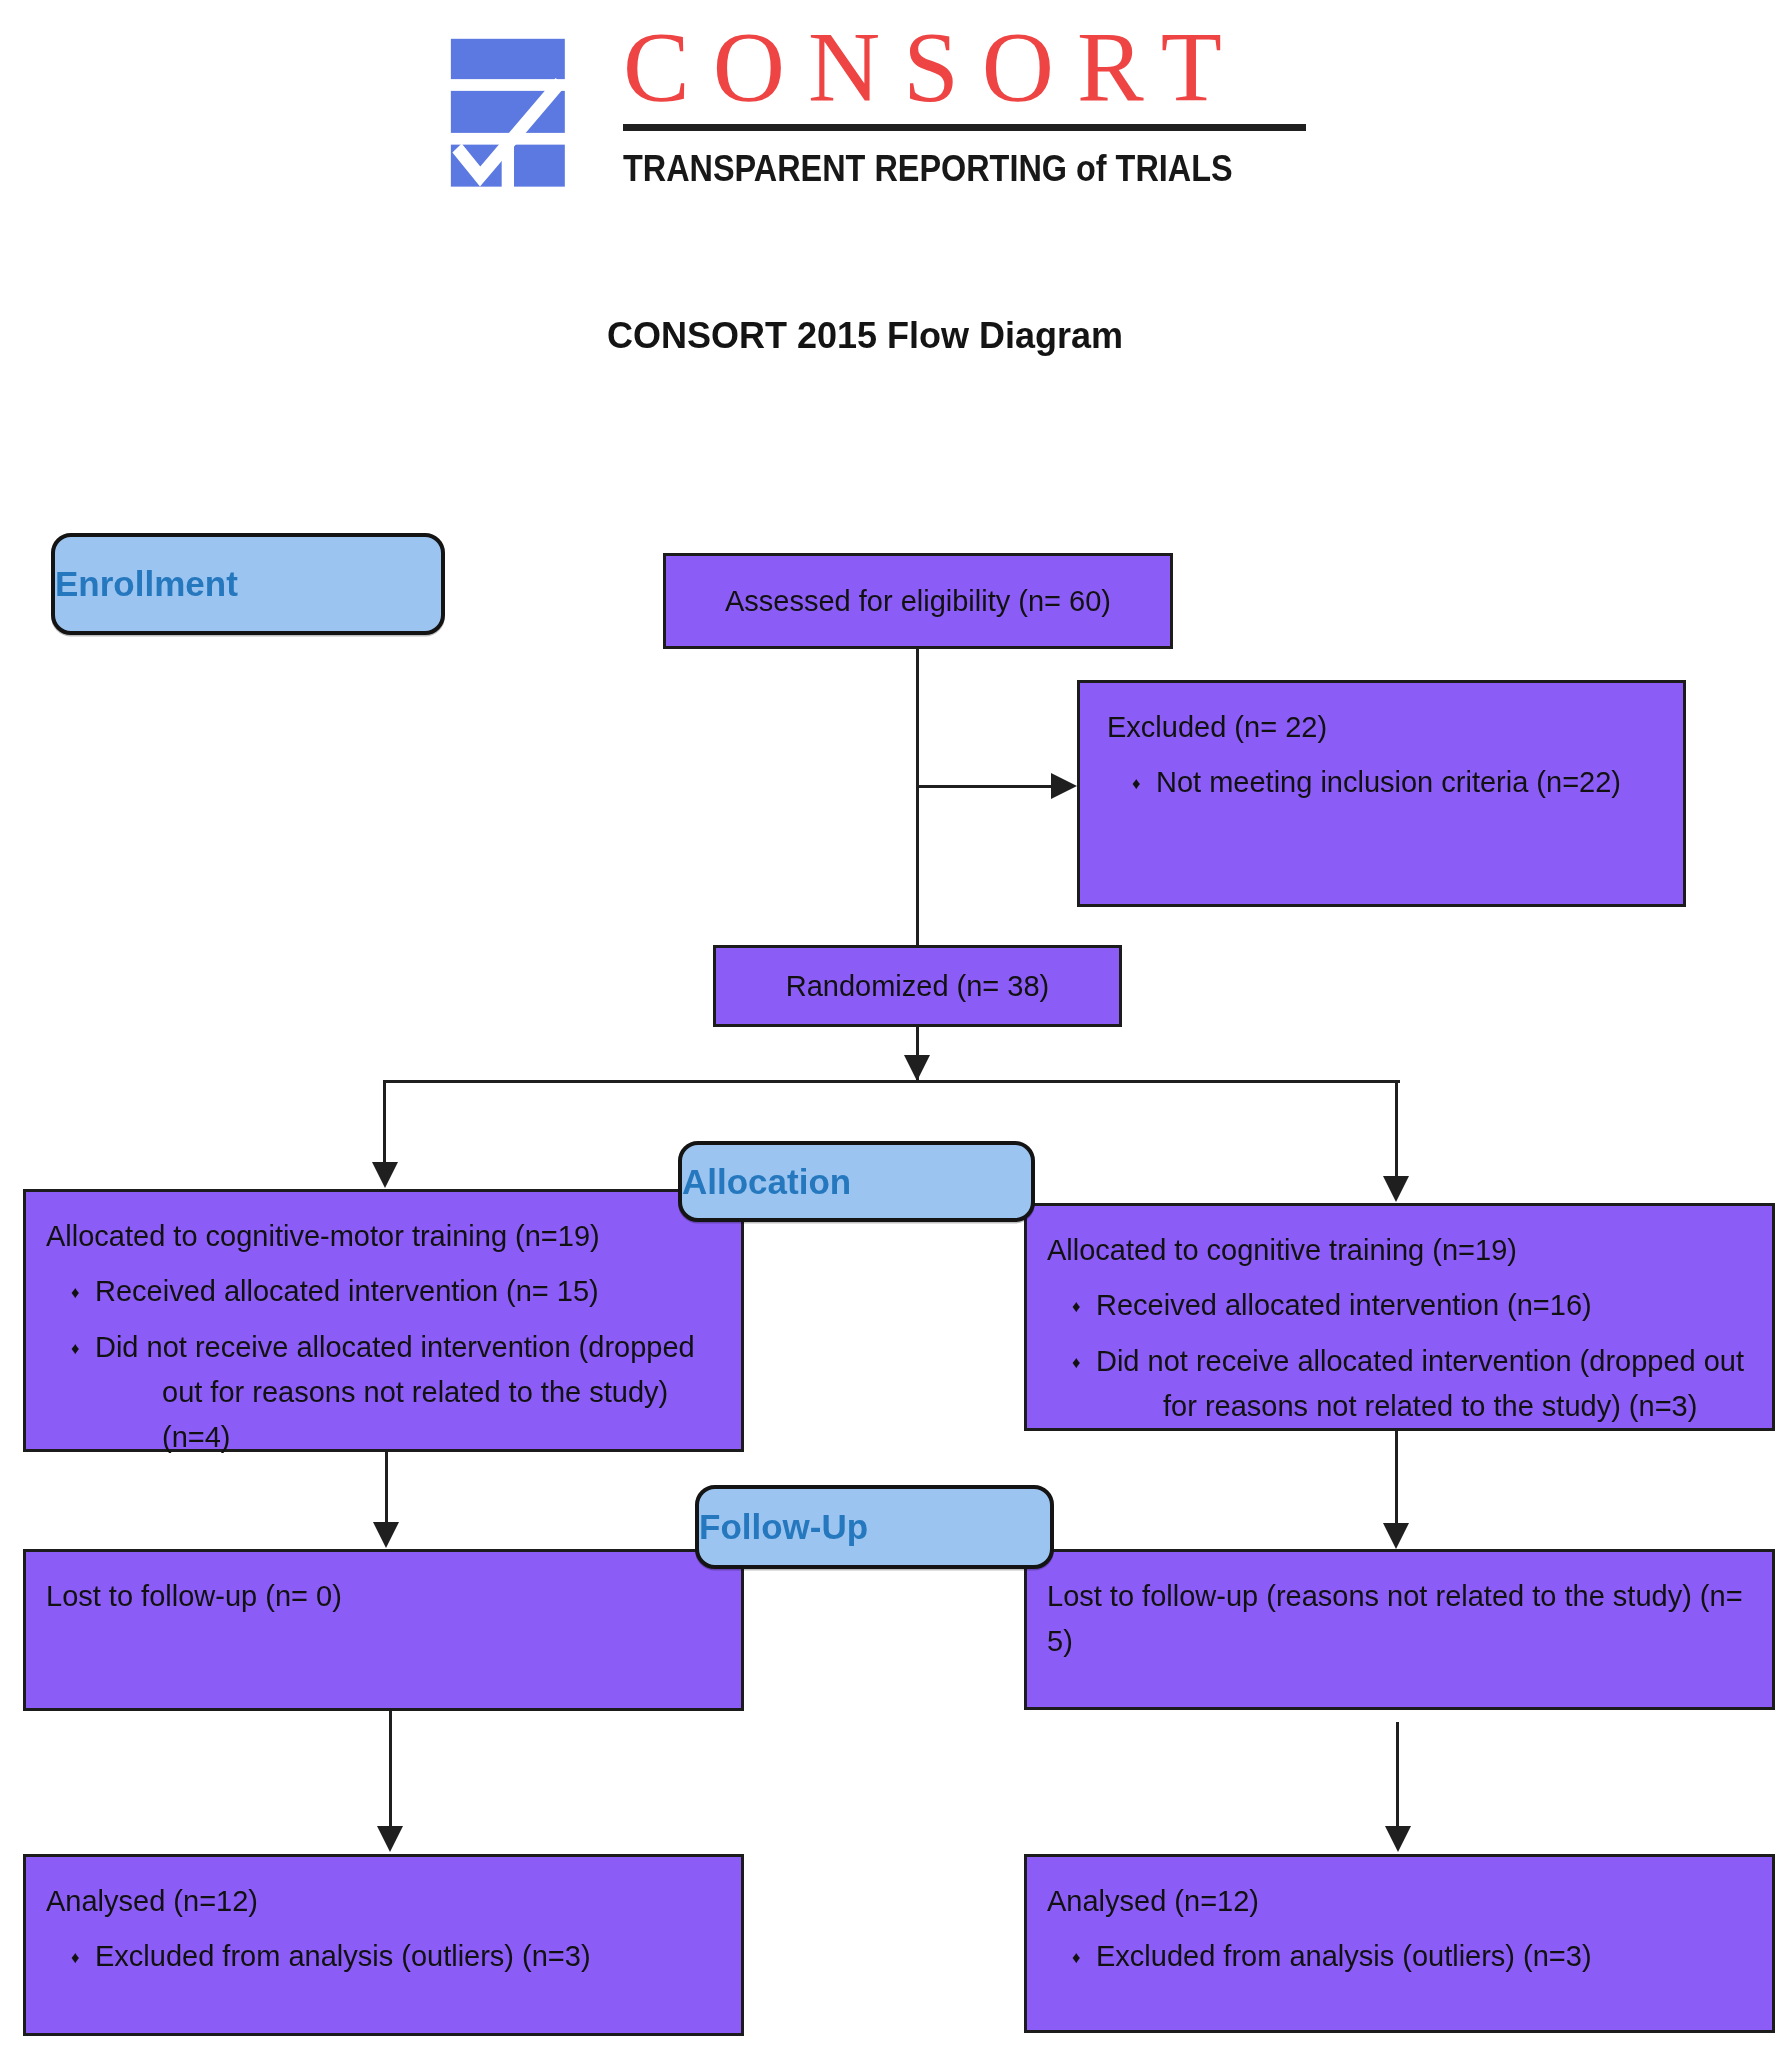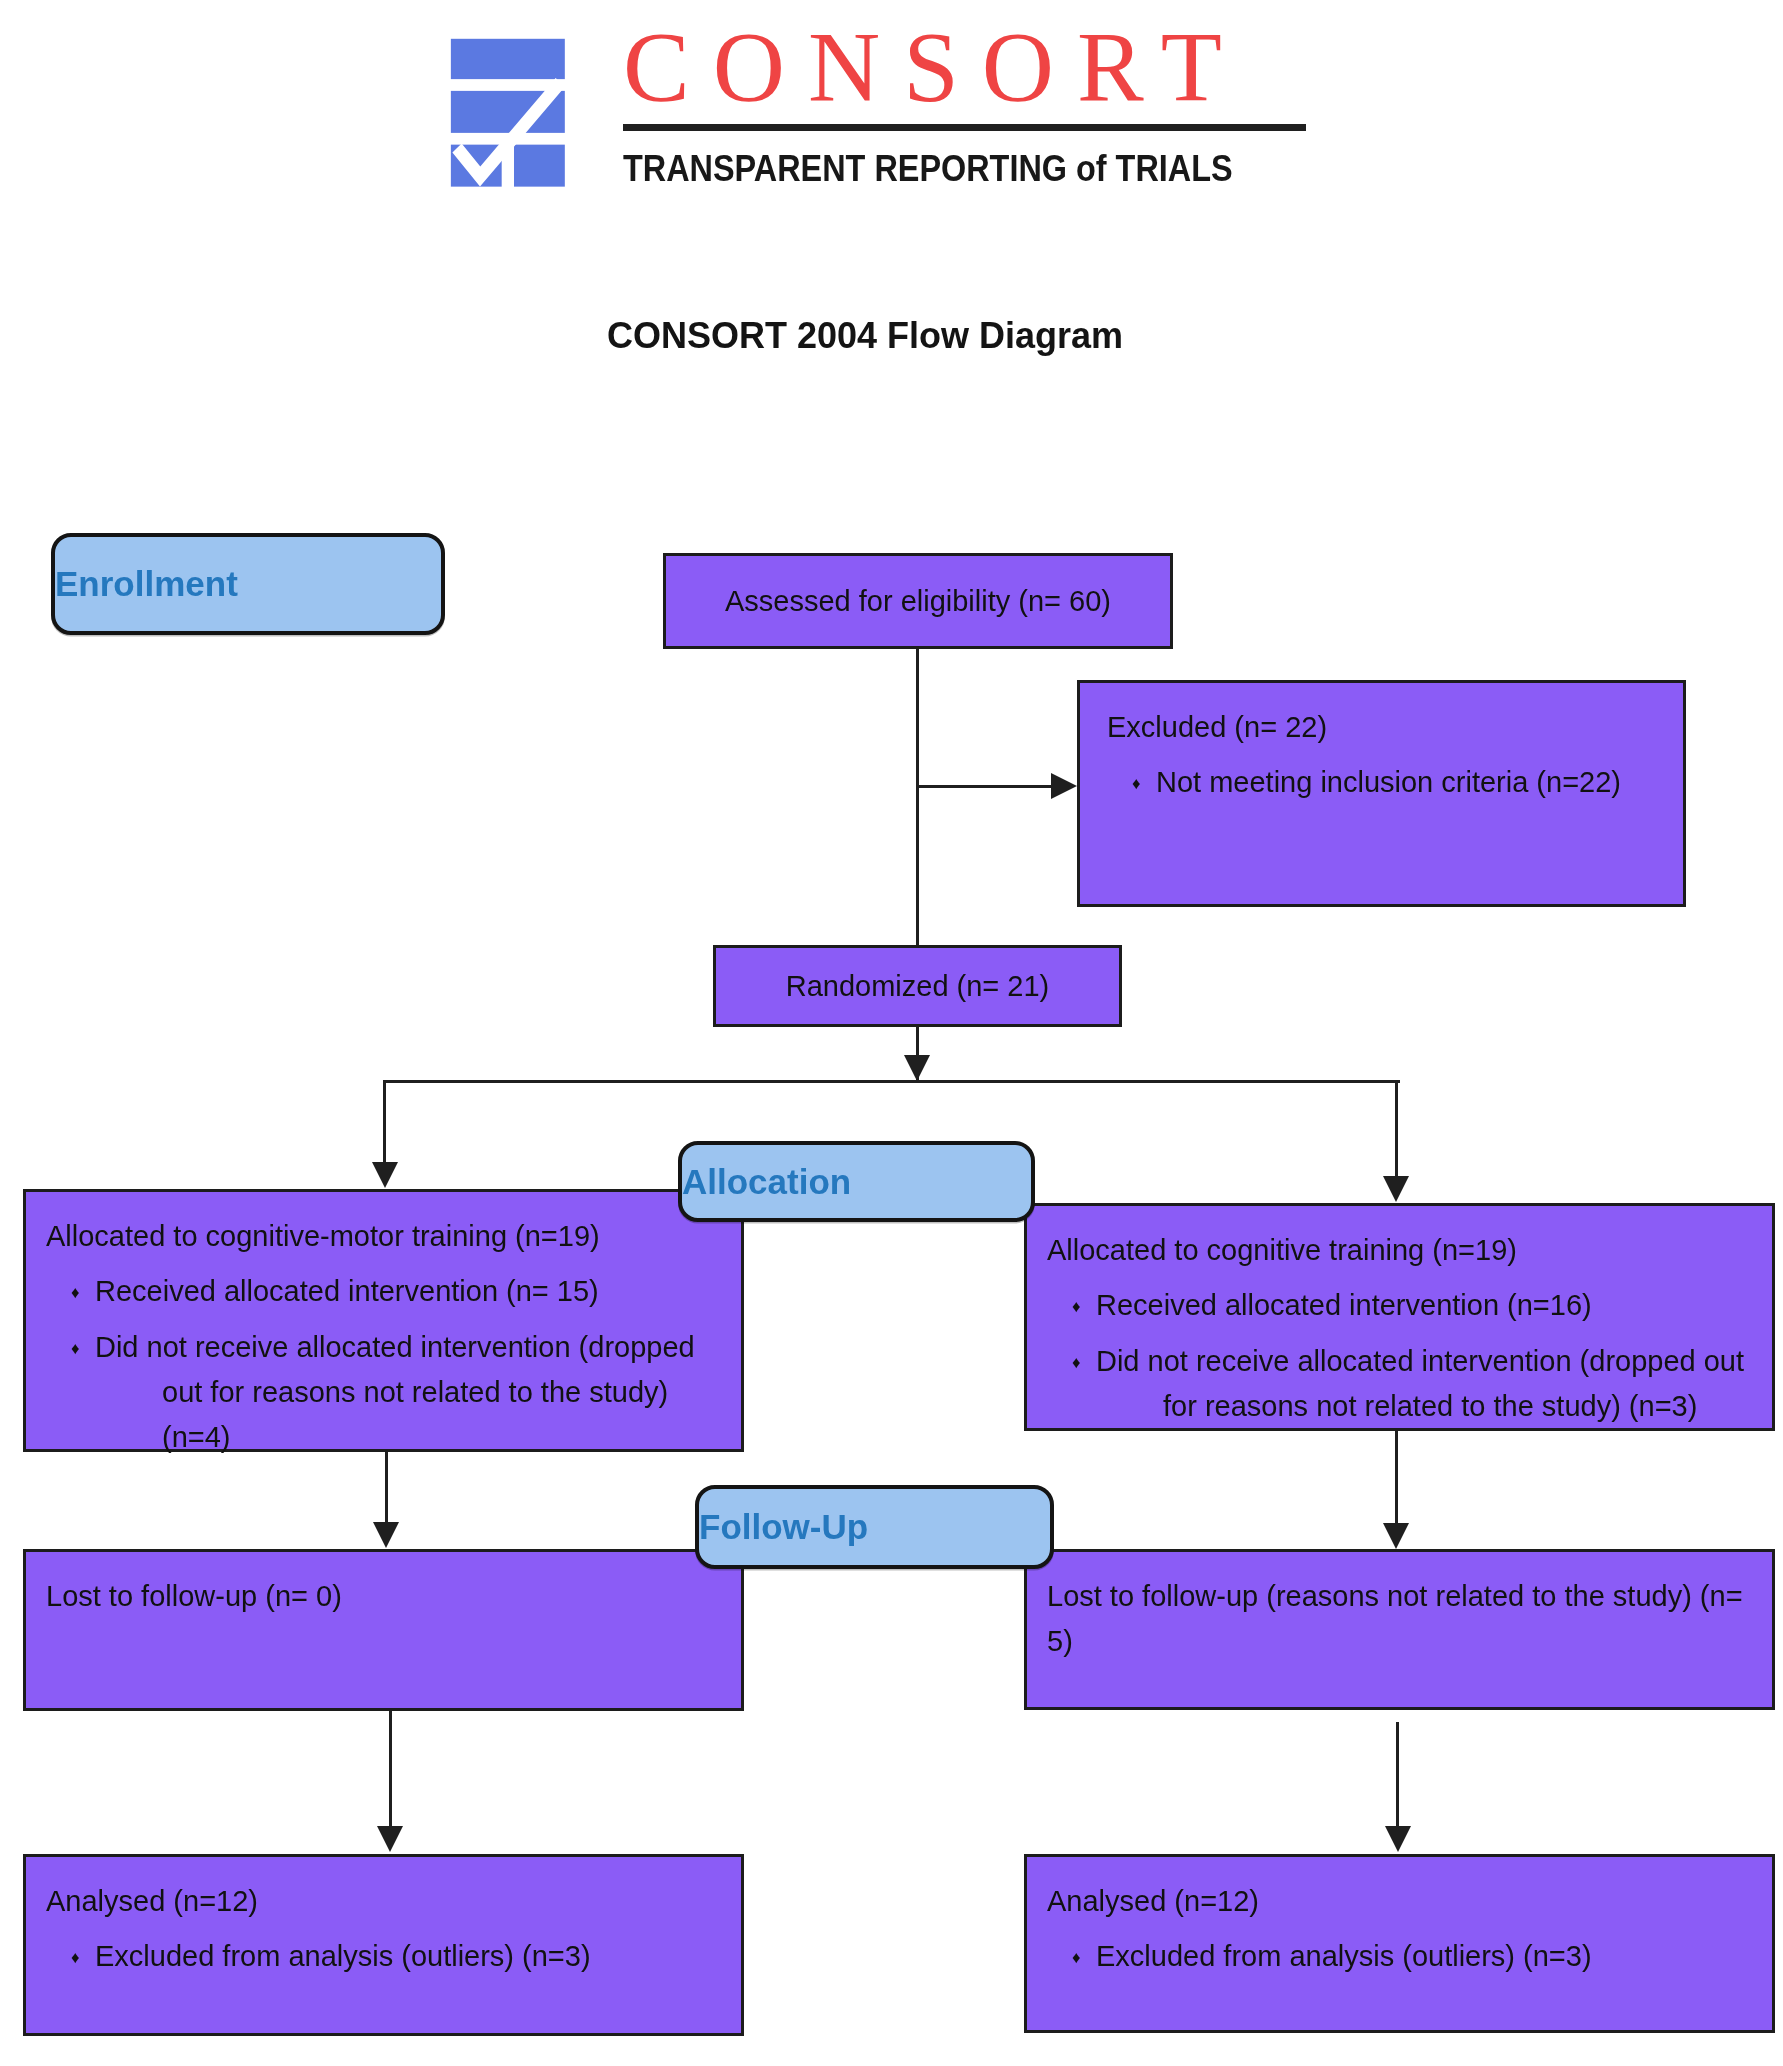--- a/index.html
+++ b/index.html
@@ -76,21 +76,21 @@
     <rect x="9" y="73" width="33" height="25" fill="#5B79E1"></rect>
     <rect x="50" y="73" width="33" height="25" fill="#5B79E1"></rect>
     <polyline points="13,75 28,92 80,36" fill="none" stroke="#ffffff" stroke-width="8"></polyline>
   </svg>
   <div class="wordmark">
     <div class="consort-word">CONSORT</div>
     <div class="logo-rule"></div>
     <div class="tagline">TRANSPARENT REPORTING of TRIALS</div>
   </div>
 
-  <h1 class="title">CONSORT 2004 Flow Diagram</h1>
+  <h1 class="title">CONSORT 2015 Flow Diagram</h1>
 
   <div class="stage" style="left:51px;top:533px;width:386px;height:94px;">
     <span>Enrollment</span>
   </div>
   <div class="stage" style="left:678px;top:1141px;width:349px;height:73px;">
     <span>Allocation</span>
   </div>
   <div class="stage" style="left:695px;top:1485px;width:351px;height:76px;">
     <span>Follow-Up</span>
   </div>
@@ -100,21 +100,21 @@
   </div>
 
   <div class="box pad pad-tall" style="left:1077px;top:680px;width:609px;height:227px;padding-left:27px;padding-right:27px;">
     <div class="box-title">Excluded (n= 22)</div>
     <ul>
       <li>Not meeting inclusion criteria (n=22)</li>
     </ul>
   </div>
 
   <div class="box center" style="left:713px;top:945px;width:409px;height:82px;">
-    <span>Randomized (n= 21)</span>
+    <span>Randomized (n= 38)</span>
   </div>
 
   <div class="box pad" style="left:23px;top:1189px;width:721px;height:263px;">
     <div class="box-title">Allocated to cognitive-motor training (n=19)</div>
     <ul>
       <li>Received allocated intervention (n= 15)</li>
       <li>Did not receive allocated intervention (dropped out for reasons not related to the study) (n=4)</li>
     </ul>
   </div>
   <div class="box pad" style="left:1024px;top:1203px;width:751px;height:228px;">

